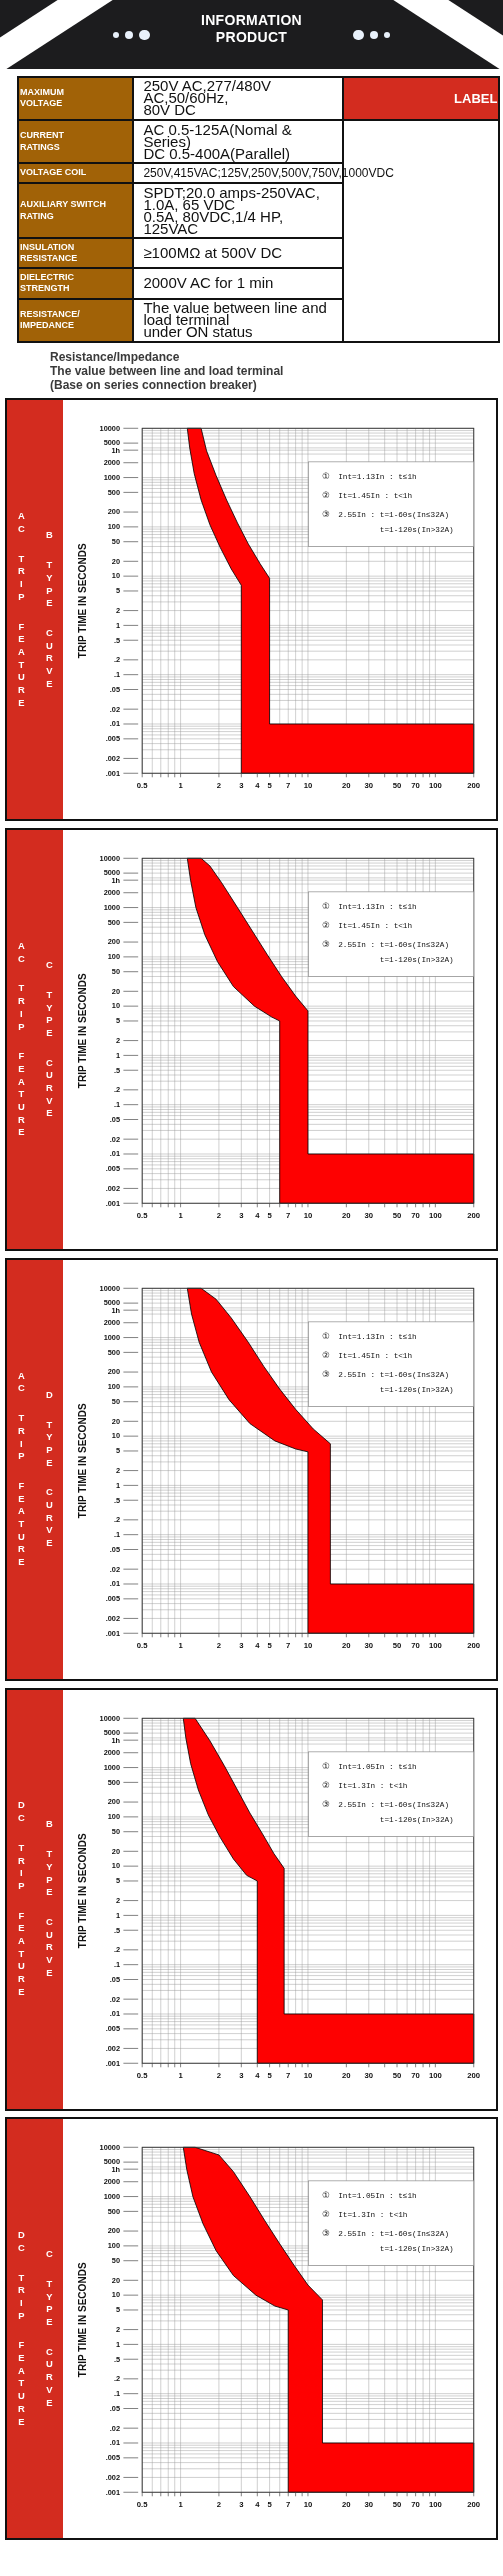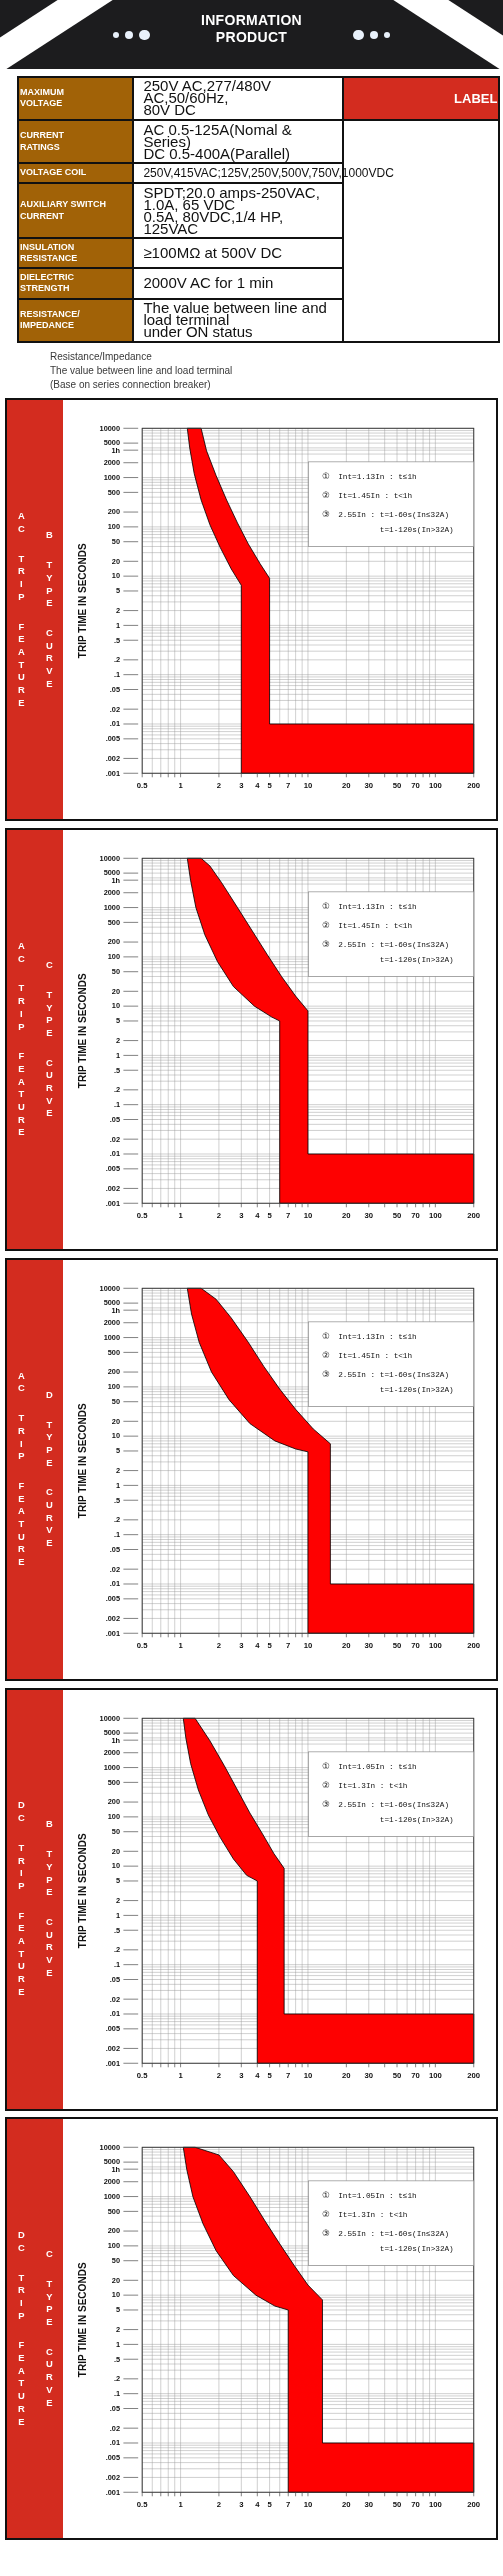--- a/index.html
+++ b/index.html
@@ -25,21 +25,21 @@
          width:111px;white-space:pre-line;line-height:11.4px;}
   td.val{background:#fff;color:#111;font-size:15px;padding:2.7px 4px 2.7px 9.4px;
          white-space:pre-line;line-height:12px;width:195px;}
   td.labelhead{background:#d32c1f;color:#fff;font-weight:bold;font-size:13px;
          text-align:right;width:152px;}
   td.labelempty{background:#fff;}
   .r1{height:31px;} .r2{height:40px;} .r3{height:17.4px;padding-left:44px;} .r4{height:40px;}
   .r5{height:29.5px;padding-left:15px;} .r6{height:31px;} .r7{height:27px;}
 
   
-  .notes{margin:6.7px 0 0 50px;color:#3a3a3a;font-size:10px;line-height:14px;}
+  .notes{margin:6.7px 0 0 50px;color:#3a3a3a;font-size:12px;line-height:14px;font-weight:bold;}
 
   
   .chartbox{margin:6.7px 5.4px 0 5.4px;height:419px;border:2px solid #111;display:flex;background:#fff;}
   .sidebar{width:56px;background:#d32c1f;display:flex;flex-direction:row;}
   .vcol{width:28px;display:flex;flex-direction:column;align-items:center;justify-content:center;}
   .vcol .word{display:flex;flex-direction:column;align-items:center;}
   .vcol .word + .word{margin-top:17px;}
   .vcol span{color:#fff;font-weight:bold;font-size:9.4px;line-height:12.7px;}
   svg.plot{flex:1;display:block;}
 </style>
@@ -80,21 +80,21 @@
     <td class="val">AC 0.5-125A(Nomal &amp; Series)
 DC 0.5-400A(Parallel)</td>
     <td class="labelempty" rowspan="6"></td>
   </tr>
   <tr class="r3">
     <td class="lbl">VOLTAGE COIL</td>
     <td class="val" style="font-size:12px">250V,415VAC;125V,250V,500V,750V,1000VDC</td>
   </tr>
   <tr class="r4">
     <td class="lbl">AUXILIARY SWITCH
-CURRENT</td>
+RATING</td>
     <td class="val">SPDT;20.0 amps-250VAC, 1.0A, 65 VDC
 0.5A, 80VDC,1/4 HP, 125VAC</td>
   </tr>
   <tr class="r5">
     <td class="lbl">INSULATION
 RESISTANCE</td>
     <td class="val">≥100MΩ at 500V DC</td>
   </tr>
   <tr class="r6">
     <td class="lbl">DIELECTRIC

